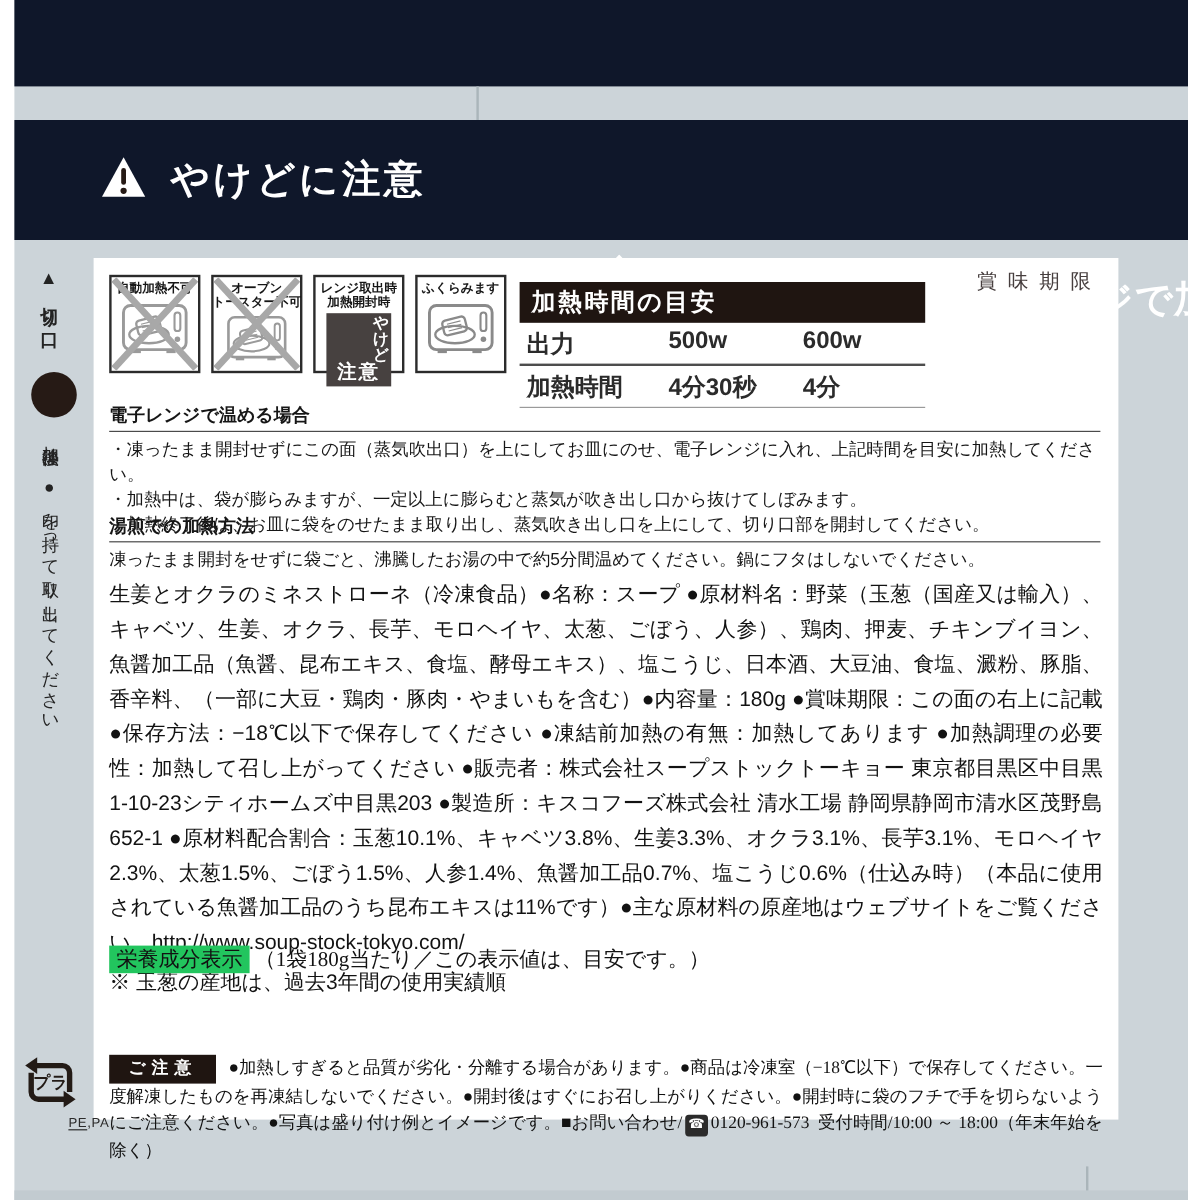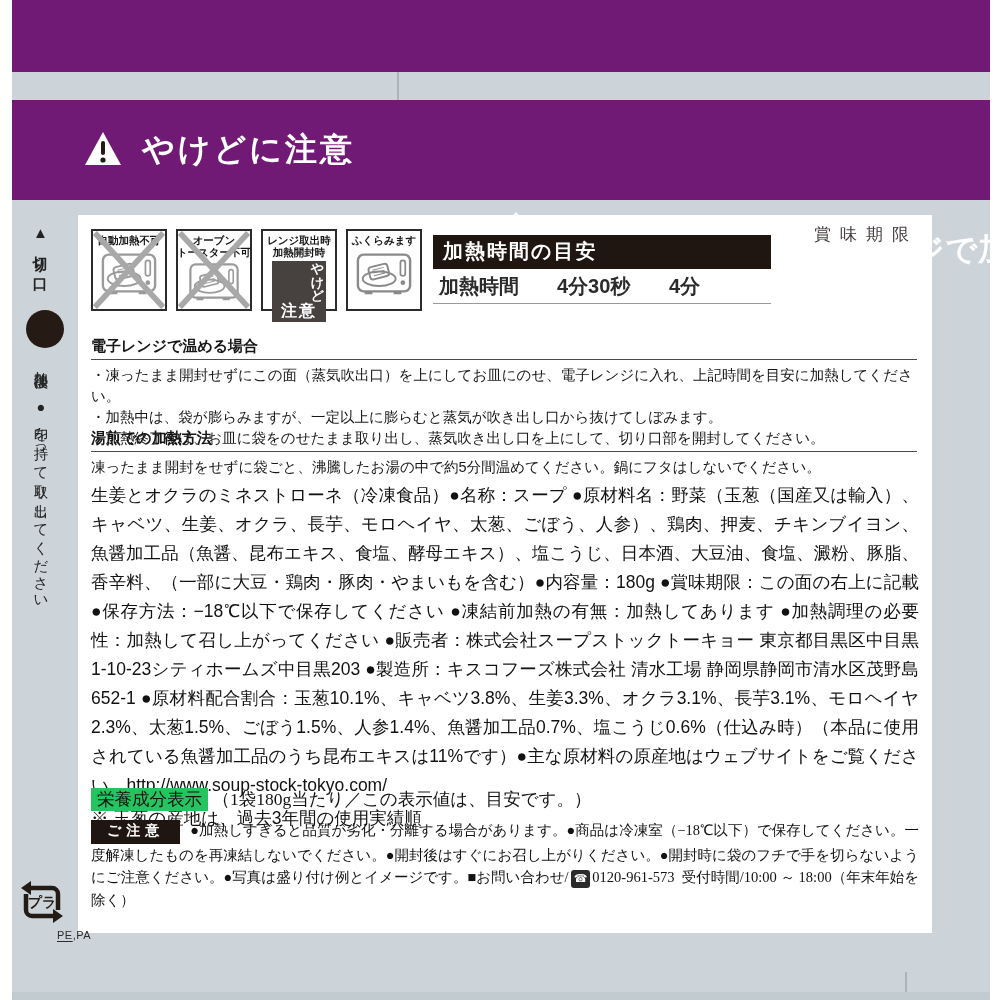--- a/index.html
+++ b/index.html
@@ -4,21 +4,21 @@
 <style>
   html,body{margin:0;padding:0;}
   body{
     width:1000px;height:1000px;position:relative;overflow:hidden;
     background:#ffffff;
     font-family:"Liberation Sans",sans-serif;
     color:#1c1c1c;
   }
   .bg{position:absolute;left:12px;right:10px;top:0;bottom:0;background:#ccd4d9;}
   .bottom-strip{position:absolute;left:12px;right:10px;bottom:0;height:8px;background:#c2cbd0;}
-  .band{position:absolute;left:12px;right:10px;background:#701a75;}
+  .band{position:absolute;left:12px;right:10px;background:#0f172a;}
   .band-top{top:0;height:72px;}
   .band-warn{top:100px;height:100px;}
   .crease{position:absolute;width:2px;background:#aab5ba;}
 
   
   .warn-left{position:absolute;left:72px;top:0;height:100%;display:flex;align-items:center;gap:20px;}
   .warn-title{color:#fff;font-family:"Liberation Serif",serif;font-weight:bold;font-size:32px;letter-spacing:3px;}
   .steam{position:absolute;left:458px;top:112px;width:92px;text-align:center;}
   .steam-box{background:#fff;color:#1f1510;font-family:"Liberation Serif",serif;font-weight:bold;font-size:25px;padding:3px 2px;letter-spacing:1px;line-height:1.1;}
   .heat-text{position:absolute;left:562px;top:100px;height:100px;display:flex;align-items:center;color:#fff;
@@ -62,21 +62,21 @@
 
   .para{position:absolute;left:13px;top:266px;width:828px;font-family:Liberation Sans, sans-serif;
     font-size:17.5px;line-height:1.66;color:#121212;text-align:justify;}
   .para p{margin:0;}
   .para .note{margin-top:3px;text-align:left;}
 
   .nutrition{position:absolute;left:13px;top:572px;width:828px;font-family:"Liberation Serif",serif;font-size:17.5px;color:#121212;}
   .nut-hl{background:#22c55e;padding:1px 6px 2px;}
   .nutrition .l2{margin-top:8px;}
 
-  .caution{position:absolute;left:13px;top:604px;width:828px;font-family:"Liberation Serif",serif;
+  .caution{position:absolute;left:13px;top:664px;width:828px;font-family:"Liberation Serif",serif;
     font-size:14.5px;line-height:1.55;color:#121212;text-align:justify;}
   .caution-badge{display:inline-block;background:#1f1511;color:#fff;font-weight:bold;font-size:14px;
     letter-spacing:5px;padding:0 16px 2px;margin-right:10px;font-family:"Liberation Sans",sans-serif;}
   .phone-icon{display:inline-block;background:#2b2b2b;color:#fff;border-radius:3px;font-size:11px;
     padding:0 3px 1px;margin:0 2px;font-family:"Liberation Sans",sans-serif;}
 
   .recycle{position:absolute;left:18px;top:880px;width:52px;text-align:left;color:#231b16;}
   .recycle .mat{font-size:11px;letter-spacing:.5px;margin-top:1px;color:#2b2b2b;padding-left:39px;}
   .recycle .mat u{text-underline-offset:2px;}
 </style>
@@ -186,20 +186,25 @@
         <rect x="47" y="11" width="5" height="16" rx="2.5" fill="none" stroke="currentColor" stroke-width="1.8"></rect>
         <circle cx="49.5" cy="34" r="2.4" fill="currentColor"></circle>
         <rect x="10" y="43" width="8" height="3" fill="currentColor"></rect>
         <rect x="40" y="43" width="8" height="3" fill="currentColor"></rect>
       </svg>
     </div>
   </div>
 
   <div class="heat-table">
     <div class="ht-head">加熱時間の目安</div>
+    <div class="ht-row r1">
+      <span class="c0">出力</span>
+      <span class="c1">500w</span>
+      <span class="c2">600w</span>
+    </div>
     <div class="ht-row r2">
       <span class="c0">加熱時間</span>
       <span class="c1">4分30秒</span>
       <span class="c2">4分</span>
     </div>
   </div>
 
   <div class="sec sec1">
     <h3>電子レンジで温める場合</h3>
     <div class="bullets">

